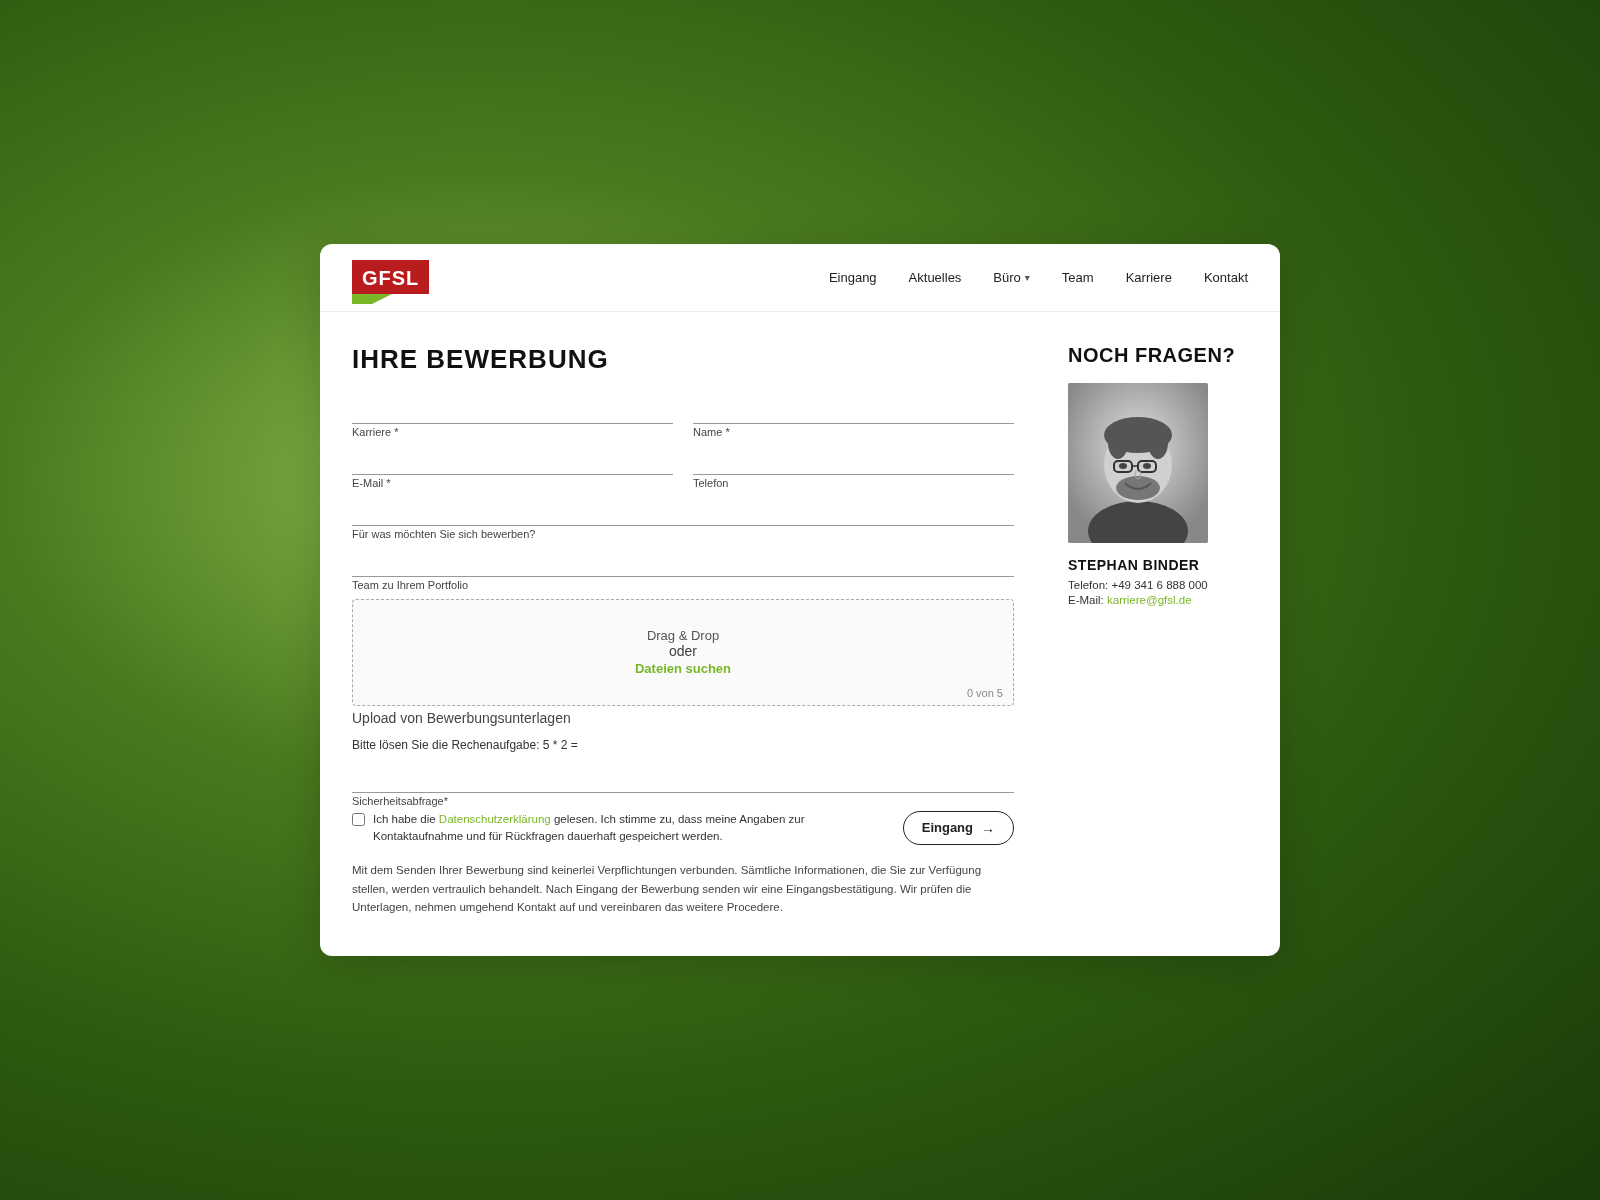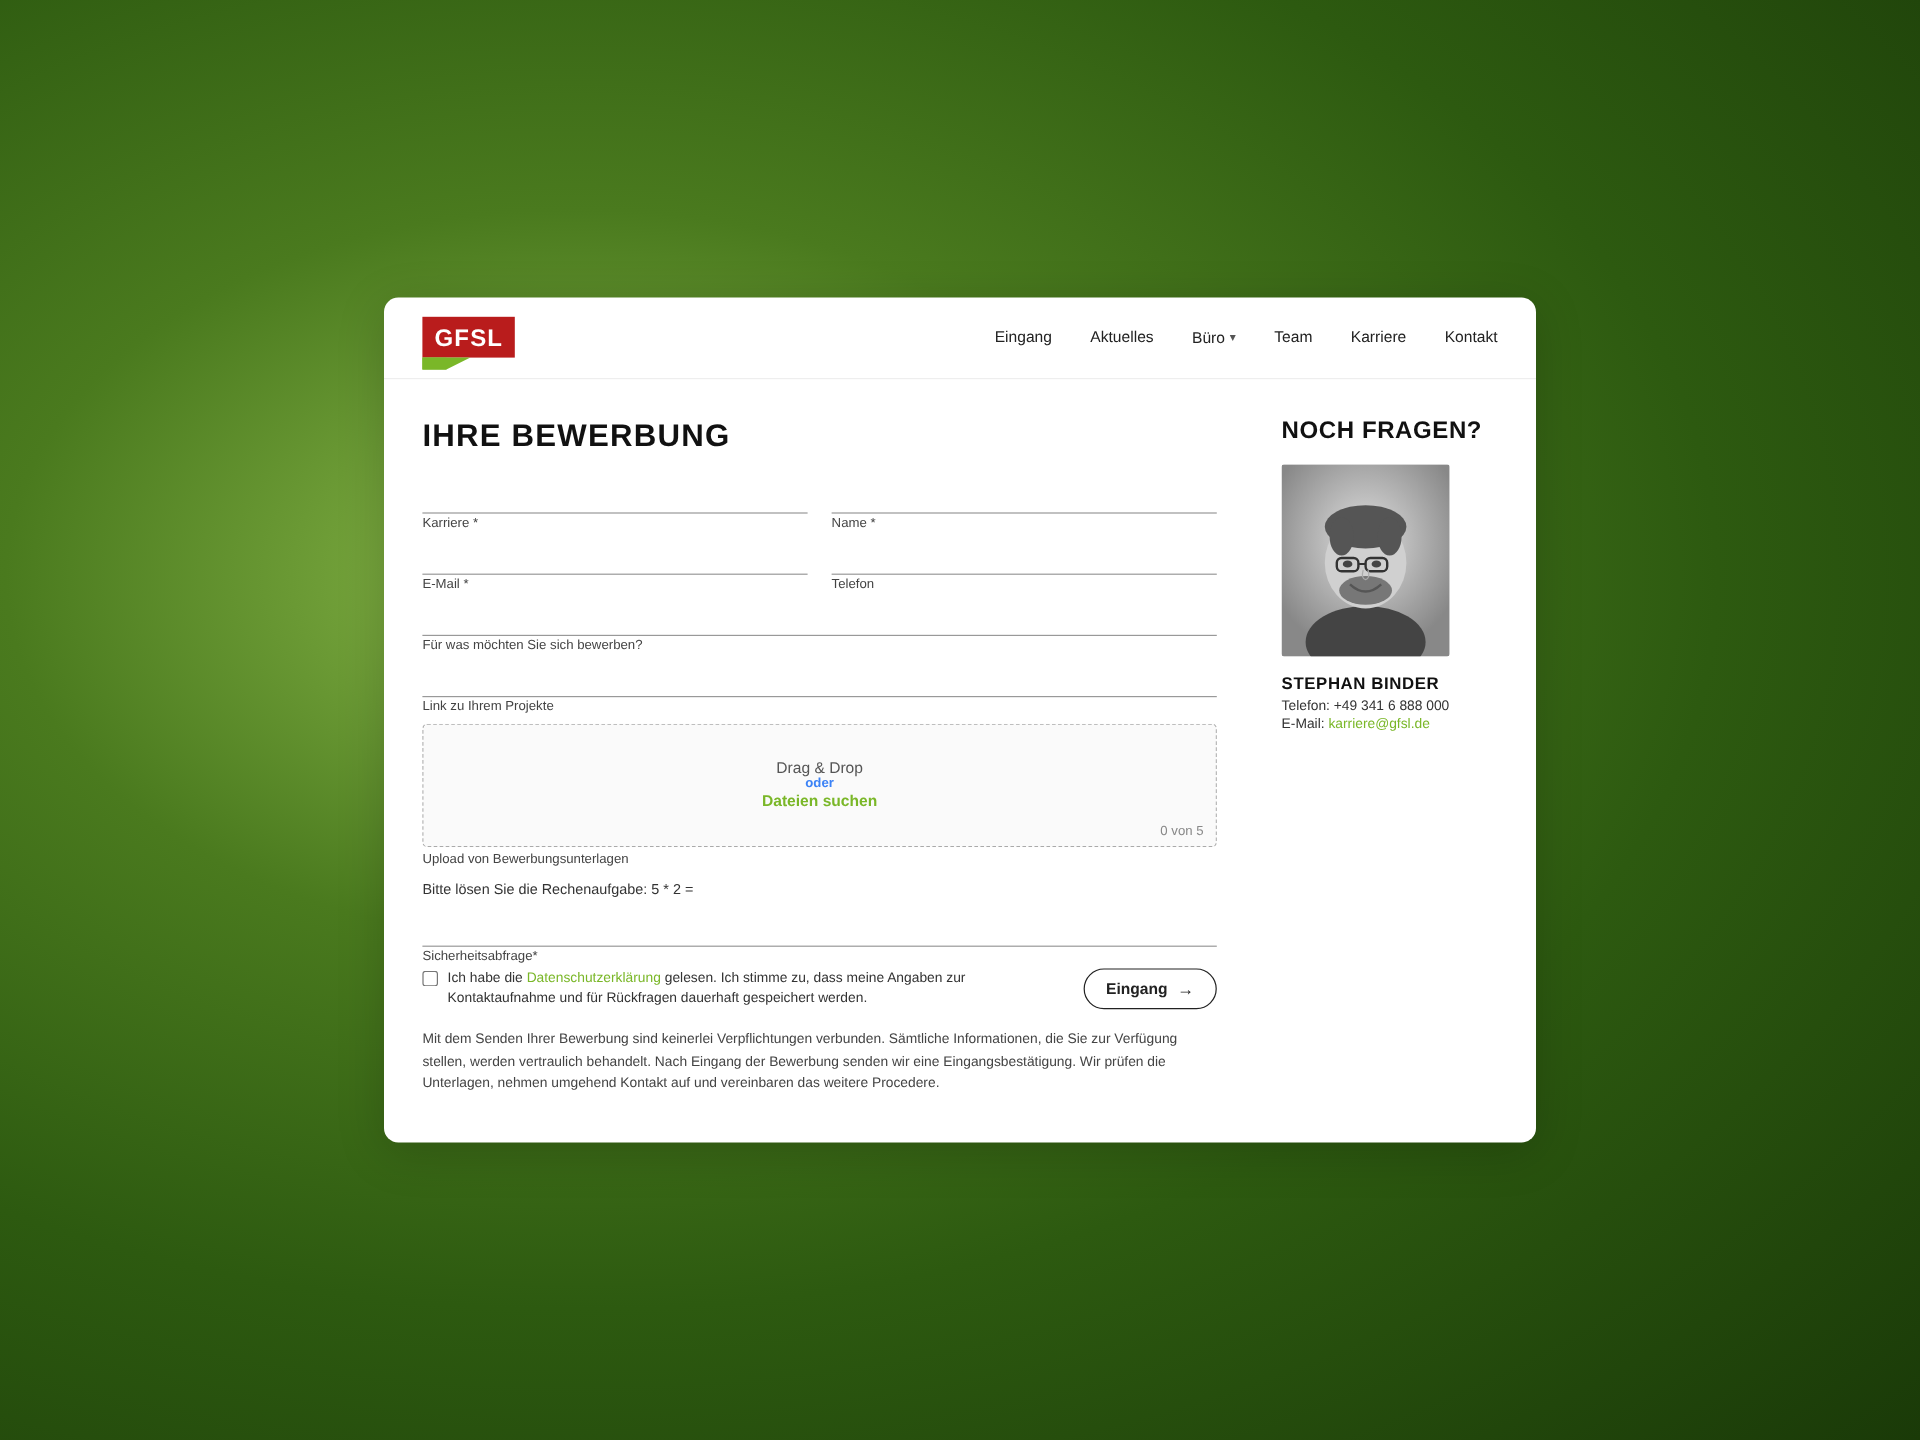--- a/index.html
+++ b/index.html
@@ -155,42 +155,41 @@
       background: #fafafa;
       position: relative;
     }
 
     .upload-area .drag-text {
       font-size: 13px;
       color: #555;
     }
 
     .upload-area .oder-text {
-      font-size: 11px;
-      color: #3b82f6;
-      font-weight: bold;
+      font-size: 14px;
+      color: #404040;
     }
 
     .upload-area .dateien-link {
       font-size: 13px;
       color: #7ab728;
       font-weight: 600;
       cursor: pointer;
     }
 
     .upload-count {
       position: absolute;
       right: 10px;
       bottom: 6px;
       font-size: 11px;
       color: #888;
     }
 
     .upload-label {
-      font-size: 11px;
+      font-size: 14px;
       color: #444;
       margin-bottom: 10px;
     }
 
     .rechenaufgabe-label {
       font-size: 12px;
       color: #333;
       margin-bottom: 16px;
     }
 
@@ -383,21 +382,21 @@
         </div>
       </div>
 
       <div class="form-group full mb12">
         <input type="text" style="width: 100%; border-top: none; border-right: none; border-left: none; border-image: initial; border-bottom: 1.5px solid rgb(153, 153, 153); outline: none; font-size: 12px; padding: 4px 0px 6px; background: transparent;">
         <label class="form-label">Für was möchten Sie sich bewerben?</label>
       </div>
 
       <div class="form-group full mb8">
         <input type="text" style="width: 100%; border-top: none; border-right: none; border-left: none; border-image: initial; border-bottom: 1.5px solid rgb(153, 153, 153); outline: none; font-size: 12px; padding: 4px 0px 6px; background: transparent;">
-        <label class="form-label">Link zu Ihrem Projekte</label>
+        <label class="form-label">Team zu Ihrem Portfolio</label>
       </div>
 
       <div class="upload-area mb4">
         <div class="drag-text">Drag &amp; Drop</div>
         <div class="oder-text">oder</div>
         <span class="dateien-link">Dateien suchen</span>
         <span class="upload-count">0 von 5</span>
       </div>
       <div class="upload-label mb12">Upload von Bewerbungsunterlagen</div>
 

